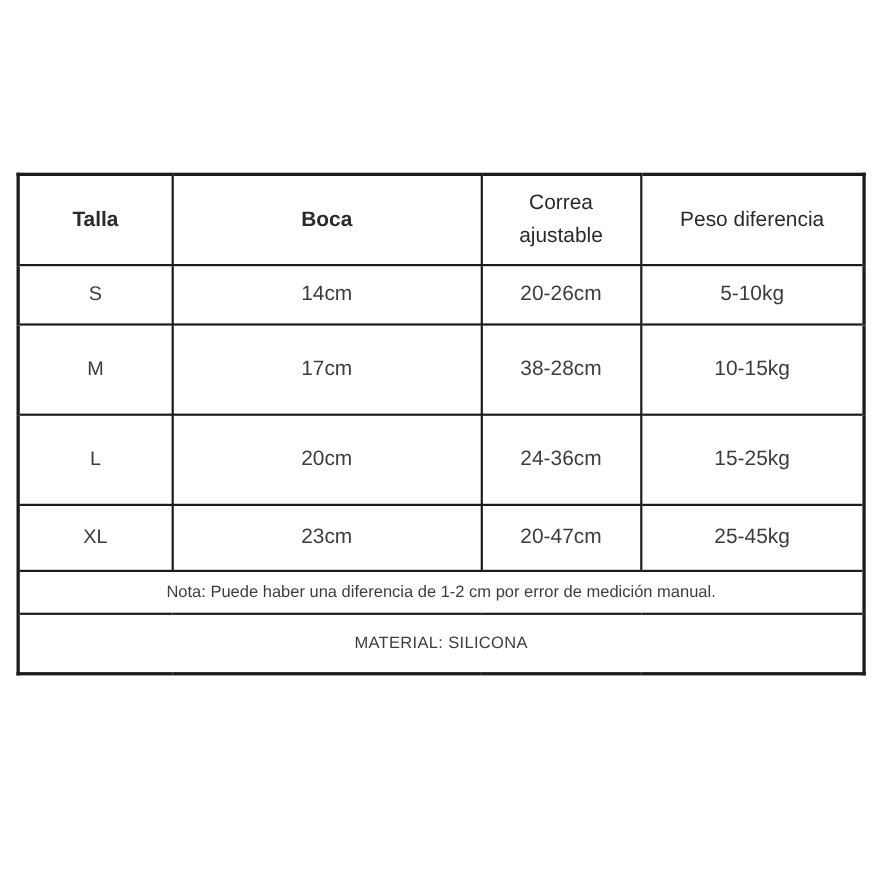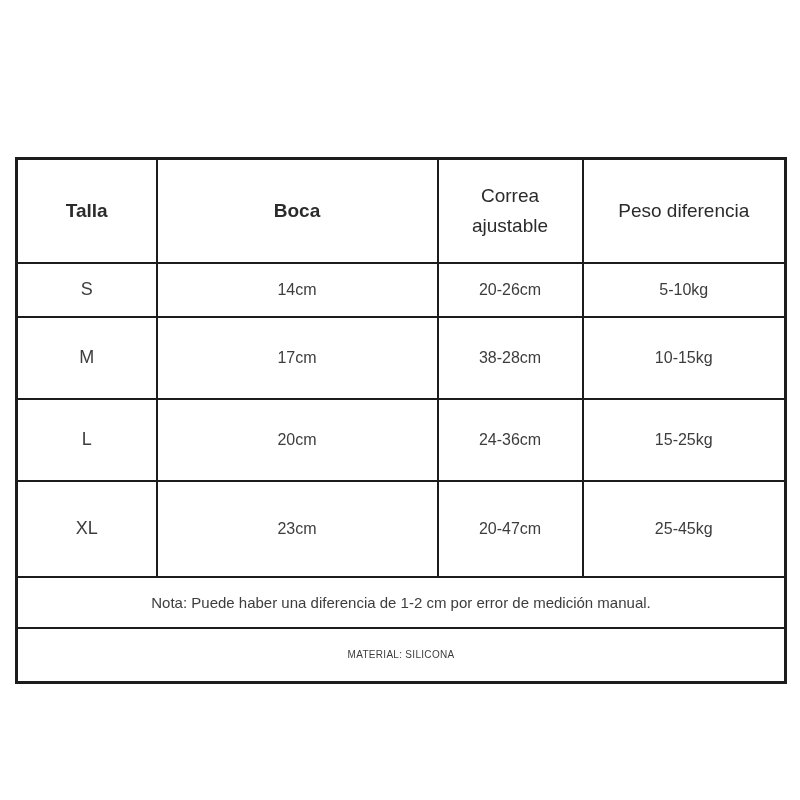--- a/index.html
+++ b/index.html
@@ -37,52 +37,52 @@
     vertical-align: middle;
     background: #ffffff;
   }
   
   table.size-chart { border: 3px solid #1c1c1c; }
   table.size-chart tr > *:first-child { border-left-width: 3px; }
   table.size-chart tr > *:last-child  { border-right-width: 3px; }
   table.size-chart tr:first-child > * { border-top-width: 3px; }
   table.size-chart tr:last-child > *  { border-bottom-width: 3px; }
 
-  tr.header-row     { height: 104px; }
+  tr.header-row     { height: 82px; }
   tr.row-s          { height: 54px; }
   tr.row-m          { height: 82px; }
   tr.row-l          { height: 82px; }
-  tr.row-xl         { height: 96px; }
-  tr.note-row       { height: 51px; }
+  tr.row-xl         { height: 60px; }
+  tr.note-row       { height: 39px; }
   tr.material-row   { height: 55px; }
 
   th.col-header {
     font-size: 19px;
     font-weight: normal;
     color: #2b2b2b;
     line-height: 1.55;
   }
   th.col-header.bold { font-weight: bold; }
   th.col-header .wrap-narrow {
     display: inline-block;
     max-width: 120px;
     text-align: center;
   }
   th.col-header .wrap-mid {
     display: inline-block;
     max-width: 158px;
   }
   td.size-cell  { font-size: 18px; }
-  td.value-cell { font-size: 16px; }
+  td.value-cell { font-size: 19px; }
   td.note-cell {
     font-size: 15px;
     color: #3d3d3d;
   }
   td.material-cell {
-    font-size: 10px;
+    font-size: 15px;
     letter-spacing: 0.3px;
     color: #3d3d3d;
   }
 </style>
 </head>
 <body>
 
 <div class="page">
   <table class="size-chart">
     <colgroup>

